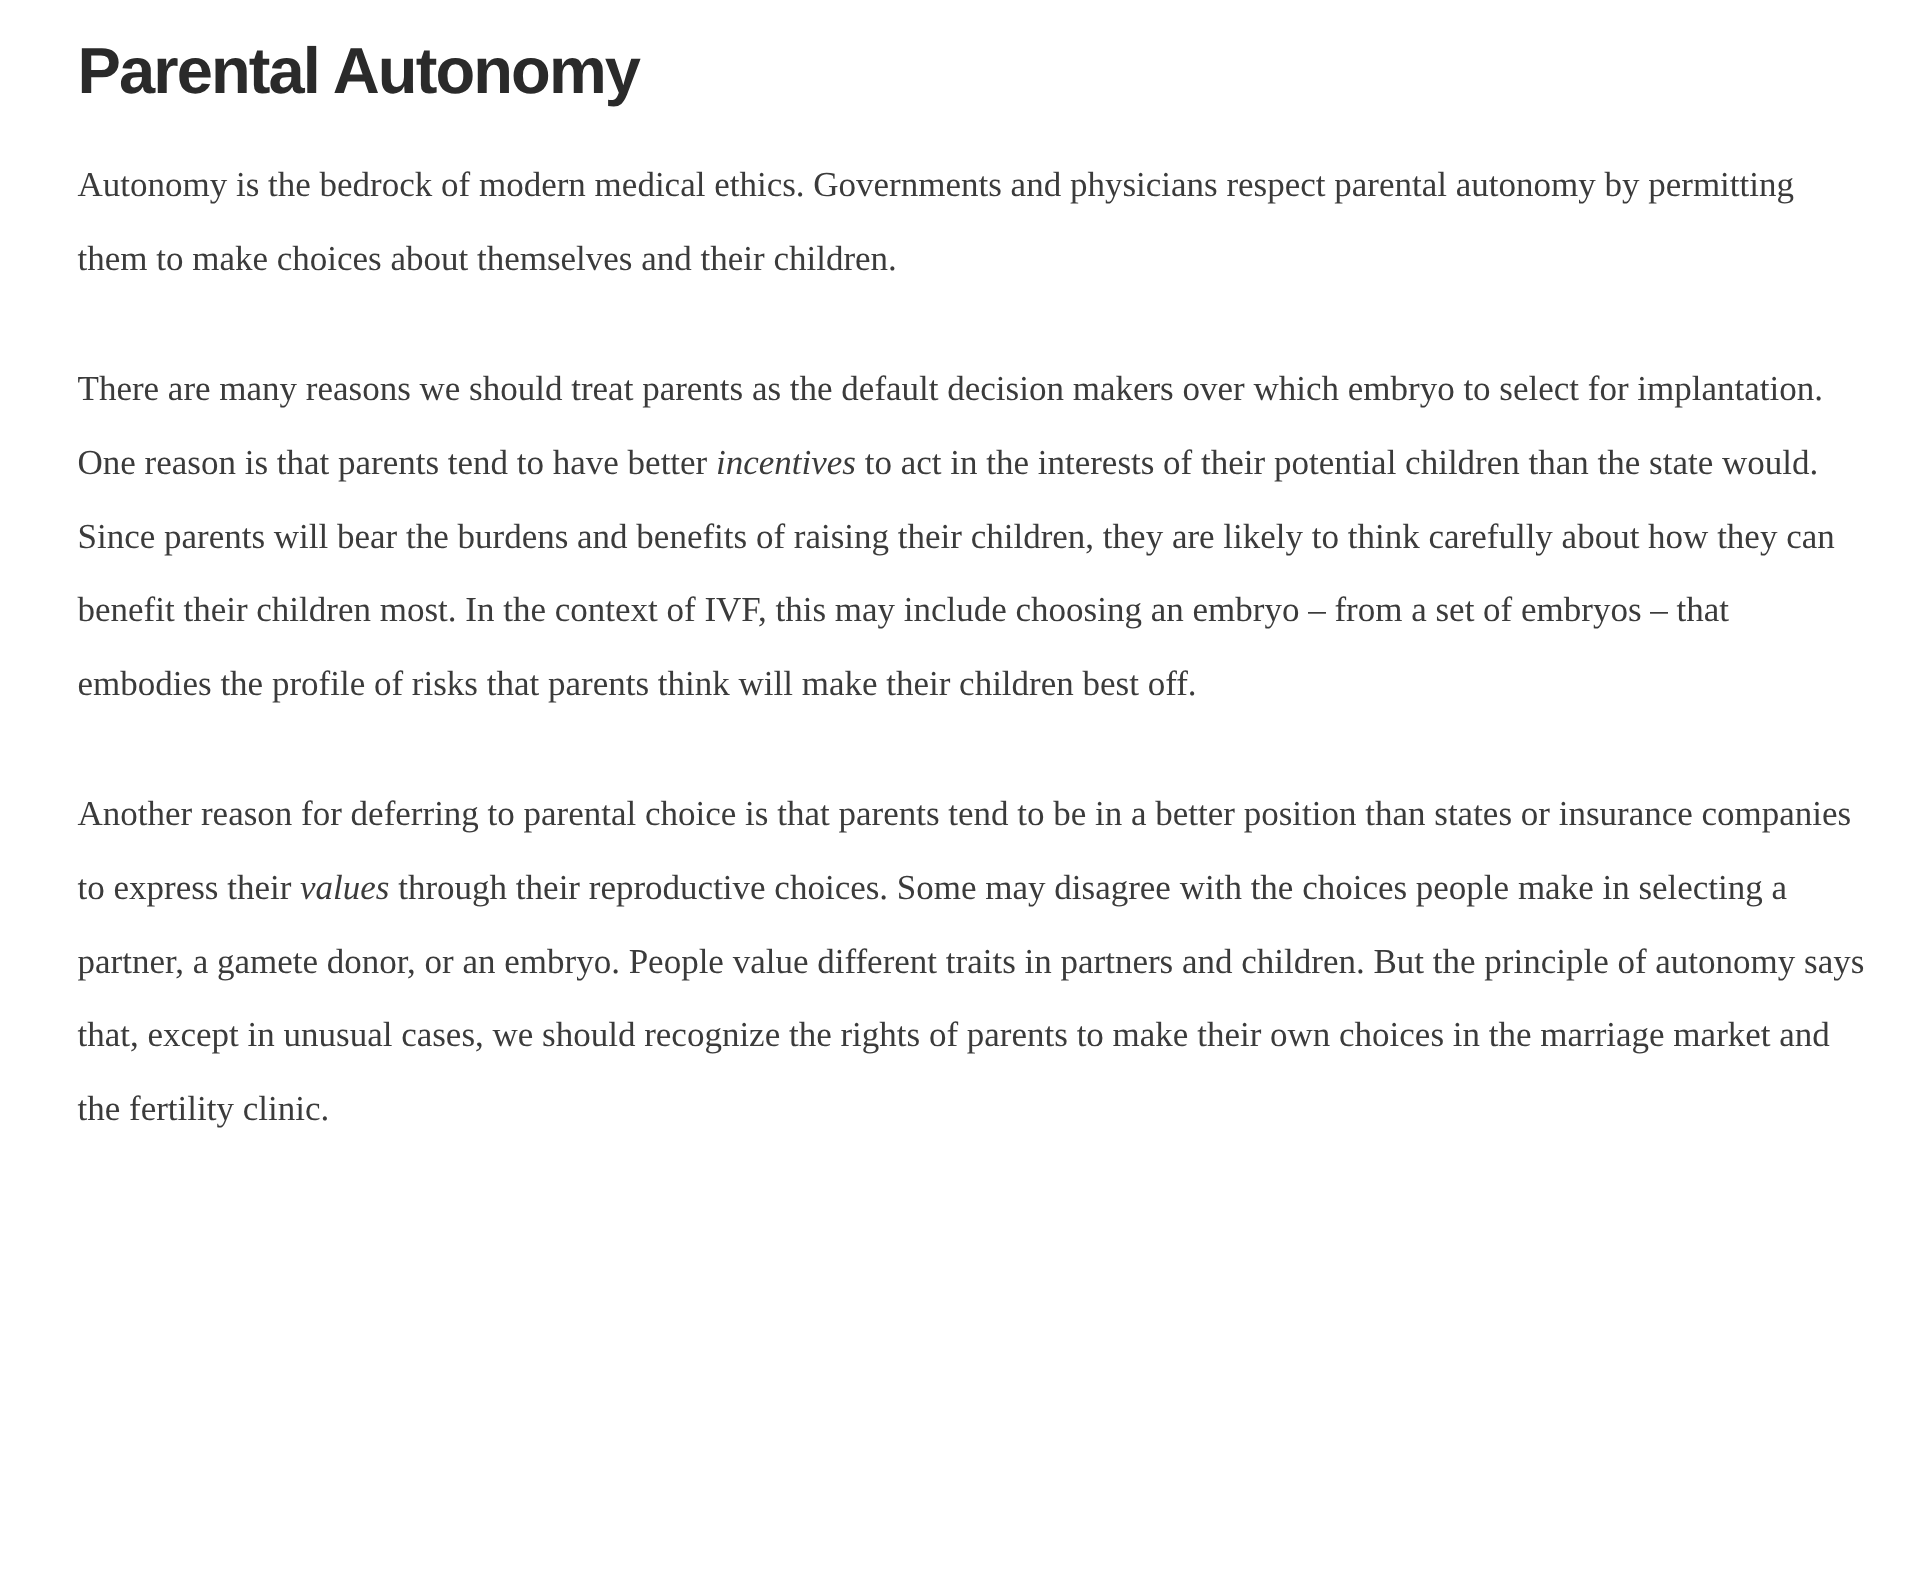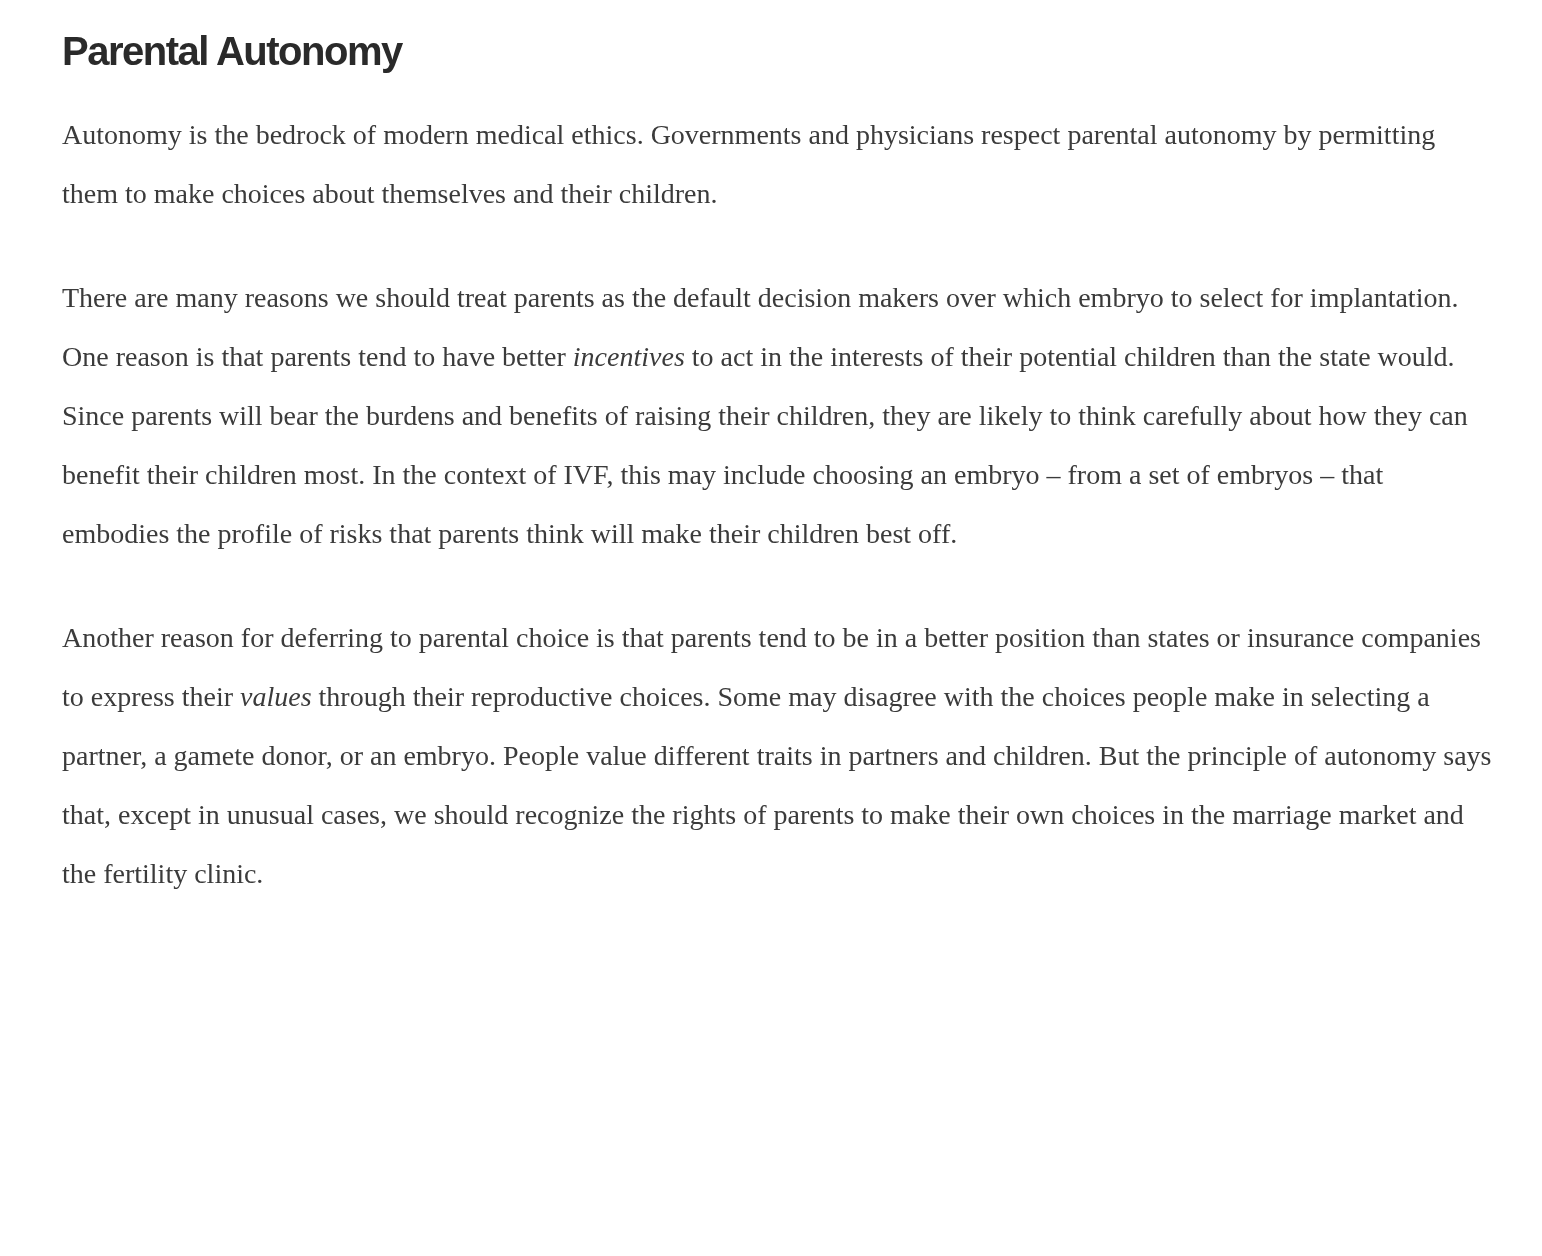--- a/index.html
+++ b/index.html
@@ -16,21 +16,21 @@
   }
   .page{
     width:1542px;
     min-height:1256px;
     padding:28px 50px 40px 62px;
     background:var(--bg);
   }
   h1.article-heading{
     font-family:"Liberation Sans", sans-serif;
     font-weight:800;
-    font-size:40px;
+    font-size:52px;
     line-height:1.15;
     letter-spacing:-1.5px;
     color:var(--heading);
   }
   .article-body p{
     font-family:"Liberation Serif", serif;
     font-size:28px;
     line-height:59px;
     color:var(--body);
     max-width:1432px;

